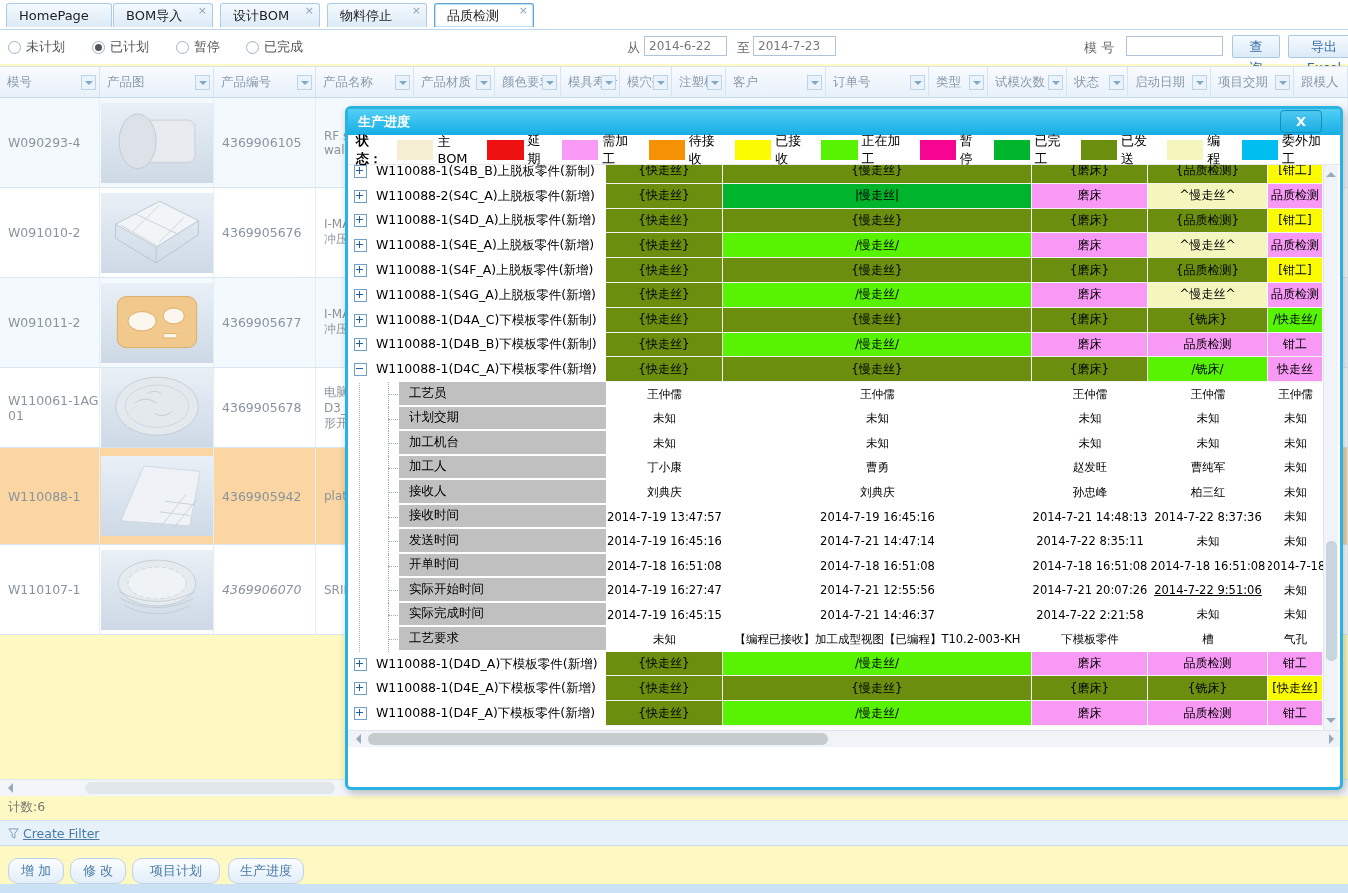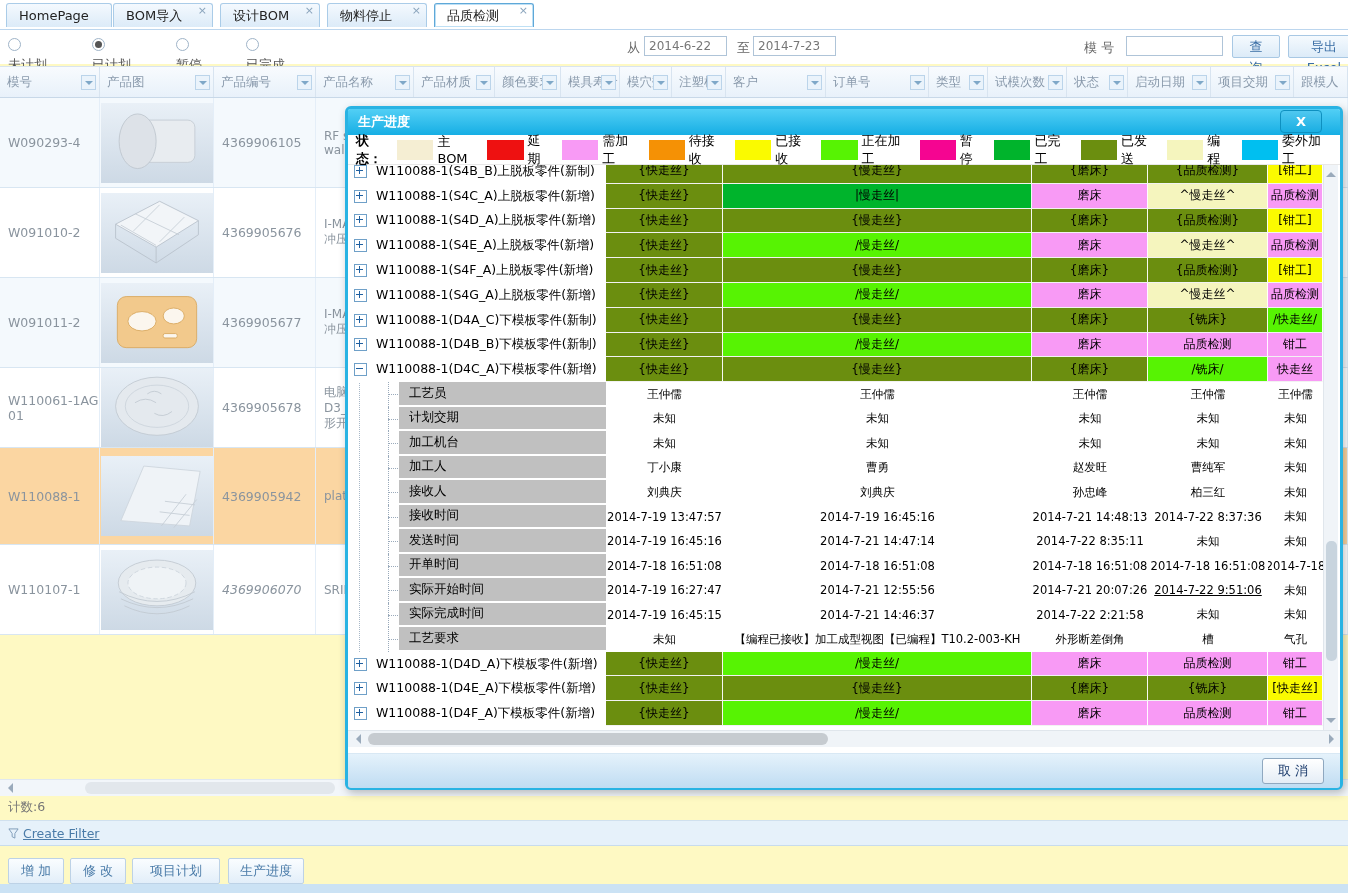--- a/index.html
+++ b/index.html
@@ -10,21 +10,21 @@
   .tabbar{position:absolute;left:0;top:0;width:1348px;height:30px;background:#fff;}
   .tabbar::after{content:"";position:absolute;left:0;bottom:0;width:100%;height:1px;background:#BCD6EE;}
   .tab{position:absolute;top:3px;height:24px;line-height:24px;padding:0 22px 0 12px;
        background:linear-gradient(#F4F9FE,#DCEBF8);border:1px solid #AACCE8;border-bottom:none;
        border-radius:3px 3px 0 0;color:#222;font-size:13px;cursor:default;box-sizing:border-box;}
   .tab.active{background:#fff;border-color:#5FA8D8;box-shadow:0 0 0 1px #BEE0F5 inset;}
   .tab .x{position:absolute;right:5px;top:1px;font-size:11px;color:#8AA4BC;line-height:12px;}
 
   
   .toolbar{position:absolute;left:0;top:30px;width:1348px;height:34px;background:#fff;}
-  .radio-item{position:absolute;top:8px;display:flex;align-items:flex-start;gap:5px;color:#555;flex-direction:column;}
+  .radio-item{position:absolute;top:8px;display:flex;align-items:center;gap:5px;color:#555;}
   .radio-dot{width:13px;height:13px;border:1px solid #9FB4C8;border-radius:50%;background:#fff;
              display:inline-block;position:relative;box-sizing:border-box;}
   .radio-dot.checked::after{content:"";position:absolute;left:2px;top:2px;width:7px;height:7px;border-radius:50%;background:#555;}
   .tb-label{position:absolute;top:9px;color:#666;}
   .tb-input{position:absolute;top:6px;height:20px;border:1px solid #AFC4D8;color:#777;font-size:12px;
             padding:0 4px;font-family:"DejaVu Sans",sans-serif;box-sizing:border-box;background:#fff;}
   .tb-btn{position:absolute;top:5px;height:23px;background:linear-gradient(#F5FAFE,#DCEBF8);
           border:1px solid #A8C8E4;color:#3A6EA5;font-size:13px;text-align:center;line-height:21px;
           border-radius:2px;box-sizing:border-box;padding:0 8px;}
 
@@ -50,21 +50,21 @@
   .tri-l{width:0;height:0;border:5px solid transparent;border-right-color:#9AAABB;margin:1px 0 0 1px;}
   .tri-r{width:0;height:0;border:5px solid transparent;border-left-color:#9AAABB;margin:1px 0 0 5px;}
   .hs-thumb{position:absolute;top:2px;height:12px;background:#E2E7EC;border-radius:6px;}
   .count-label{position:absolute;left:8px;top:799px;color:#777;font-size:12.5px;}
   .filterbar{position:absolute;left:0;top:820px;width:1348px;height:26px;background:#E6F1FA;
              border-top:1px solid #D0E0EE;border-bottom:1px solid #C8DCEC;box-sizing:border-box;display:flex;align-items:center;}
   .filterbar a{margin-left:8px;color:#4A7BA8;font-size:12.5px;text-decoration:underline;display:flex;align-items:center;gap:4px;}
   .funnel{width:11px;height:11px;display:inline-block;}
   .actionbar{position:absolute;left:0;top:858px;width:1348px;height:26px;}
   .act-btn{position:absolute;top:0;height:26px;background:linear-gradient(#FAFDFF,#E2EEF9);
-           border:1px solid #BDD2E6;border-radius:2px;color:#4A7BA8;font-size:13px;line-height:24px;text-align:center;box-sizing:border-box;}
+           border:1px solid #BDD2E6;border-radius:10px;color:#4A7BA8;font-size:13px;line-height:24px;text-align:center;box-sizing:border-box;}
   .bottom-strip{position:absolute;left:0;top:884px;width:1348px;height:9px;background:#CBE2F4;}
 
   
   .modal{position:absolute;left:345px;top:106px;width:998px;height:684px;background:#fff;
          border:3px solid #29B3E3;border-radius:6px;box-sizing:border-box;box-shadow:2px 3px 8px rgba(0,0,0,.25);}
   .m-title{position:absolute;left:0;top:0;width:992px;height:26px;background:linear-gradient(#52CFF5,#16AEE4);
            color:#fff;font-weight:bold;font-size:13px;line-height:26px;padding-left:10px;box-sizing:border-box;border-radius:2px 2px 0 0;}
   .m-close{position:absolute;right:18px;top:1px;width:42px;height:23px;background:linear-gradient(#4FC8F0,#1AAEE2);
            border:1px solid #0E90C0;border-radius:4px;color:#fff;font-weight:bold;text-align:center;line-height:21px;font-size:13px;box-sizing:border-box;}
   .m-legend{position:absolute;left:0;top:26px;width:992px;height:30px;display:flex;align-items:center;padding-left:8px;box-sizing:border-box;border-bottom:1px solid #E8E8E8;}
@@ -403,21 +403,21 @@
             </div>
             <div class="t-cell" style="width: 117px; background: rgb(107, 142, 15);">{快走丝}</div>
             <div class="t-cell" style="width: 309px; background: rgb(107, 142, 15);">{慢走丝}</div>
             <div class="t-cell" style="width: 116px; background: rgb(107, 142, 15);">{磨床}</div>
             <div class="t-cell" style="width: 120px; background: rgb(107, 142, 15);">{品质检测}</div>
             <div class="t-cell" style="width: 55px; background: rgb(250, 250, 0);">[钳工]</div>
           </div>
           <div class="t-row">
             <div class="t-label">
               <span class="pm-box plus"></span>
-              <span class="t-text">W110088-1(S4C_A)上脱板零件(新增)</span>
+              <span class="t-text">W110088-2(S4C_A)上脱板零件(新增)</span>
             </div>
             <div class="t-cell" style="width: 117px; background: rgb(107, 142, 15);">{快走丝}</div>
             <div class="t-cell" style="width: 309px; background: rgb(0, 180, 44);">|慢走丝|</div>
             <div class="t-cell" style="width: 116px; background: rgb(248, 154, 245);">磨床</div>
             <div class="t-cell" style="width: 120px; background: rgb(245, 245, 190);">^慢走丝^</div>
             <div class="t-cell" style="width: 55px; background: rgb(248, 154, 245);">品质检测</div>
           </div>
           <div class="t-row">
             <div class="t-label">
               <span class="pm-box plus"></span>
@@ -583,21 +583,21 @@
             <div class="d-val" style="width: 309px;">2014-7-21 14:46:37</div>
             <div class="d-val" style="width: 116px;">2014-7-22 2:21:58</div>
             <div class="d-val" style="width: 120px;">未知</div>
             <div class="d-val" style="width: 55px;">未知</div>
           </div>
           <div class="d-row">
             <div class="d-guide"></div>
             <div class="d-label">工艺要求</div>
             <div class="d-val" style="width: 117px;">未知</div>
             <div class="d-val" style="width: 309px;">【编程已接收】加工成型视图【已编程】T10.2-003-KH</div>
-            <div class="d-val" style="width: 116px;">外形断差倒角</div>
+            <div class="d-val" style="width: 116px;">下模板零件</div>
             <div class="d-val" style="width: 120px;">槽</div>
             <div class="d-val" style="width: 55px;">气孔</div>
           </div>
           <div class="t-row">
             <div class="t-label">
               <span class="pm-box plus"></span>
               <span class="t-text">W110088-1(D4D_A)下模板零件(新增)</span>
             </div>
             <div class="t-cell" style="width: 117px; background: rgb(107, 142, 15);">{快走丝}</div>
             <div class="t-cell" style="width: 309px; background: rgb(87, 243, 3);">/慢走丝/</div>
@@ -636,18 +636,15 @@
     </div>
     <div class="m-hscroll">
       <div class="hs-arrow" style="left:2px">
           <div class="tri-l"></div>
         </div>
       <div class="m-hs-thumb"></div>
       <div class="hs-arrow" style="right:2px">
           <div class="tri-r"></div>
         </div>
     </div>
-    <div class="m-footer">
-      <div class="m-cancel">取 消</div>
-    </div>
   </div>
 
 </div>
 
 </body></html>

